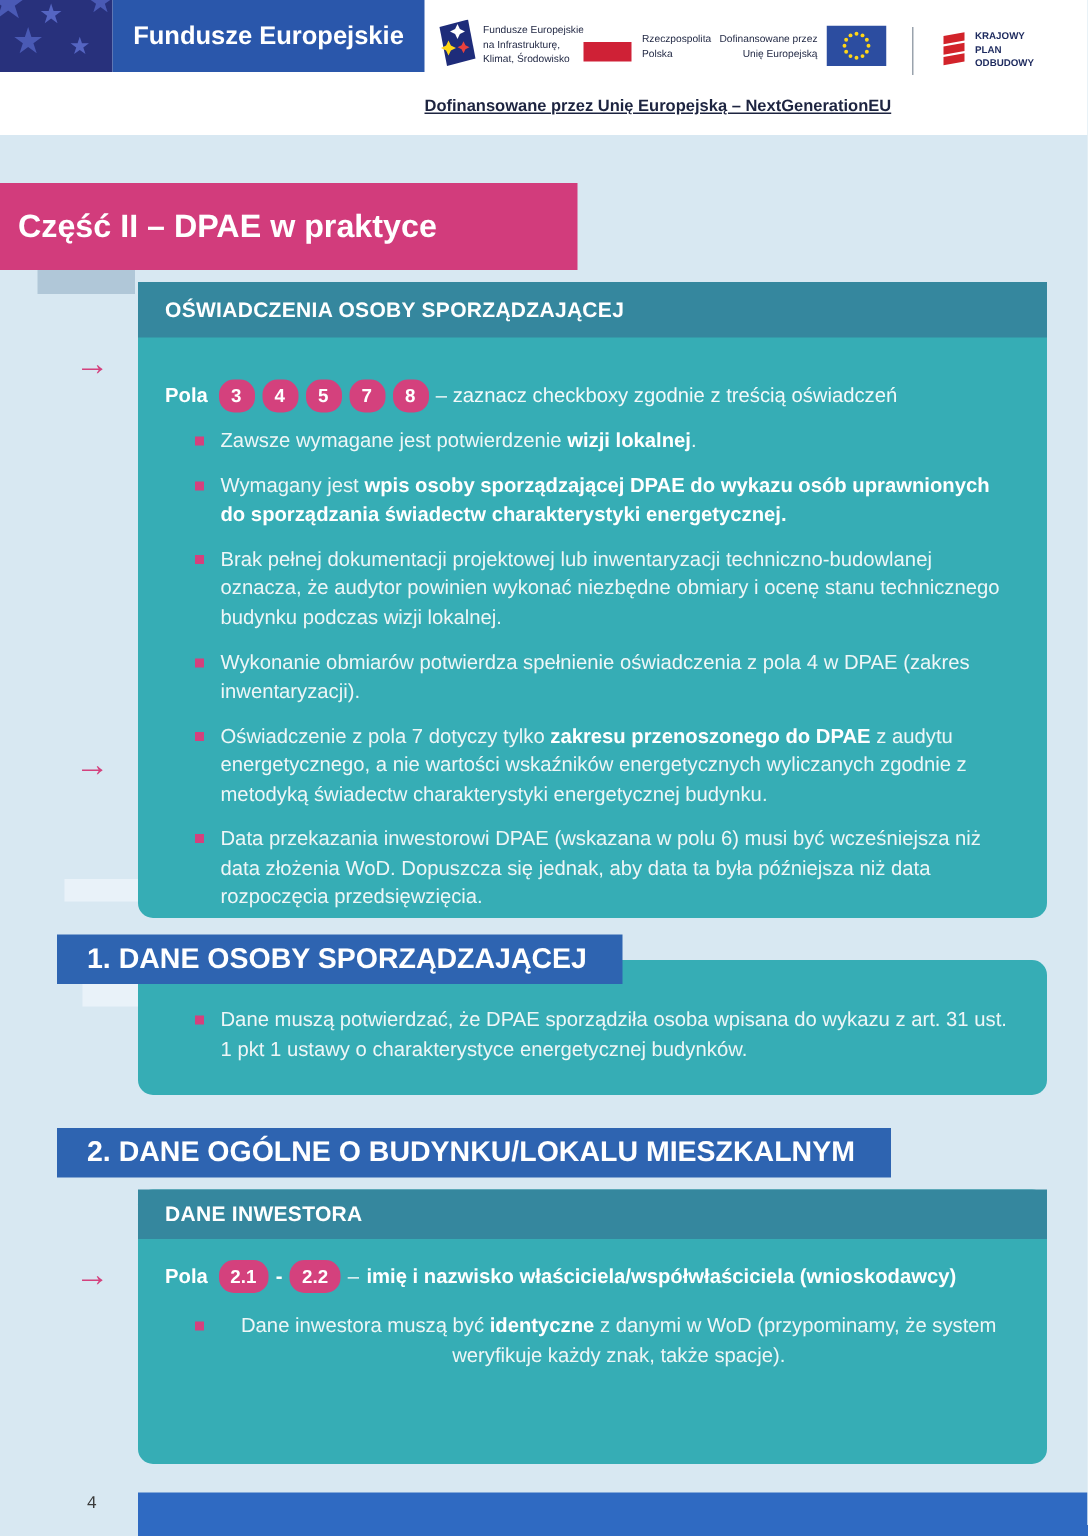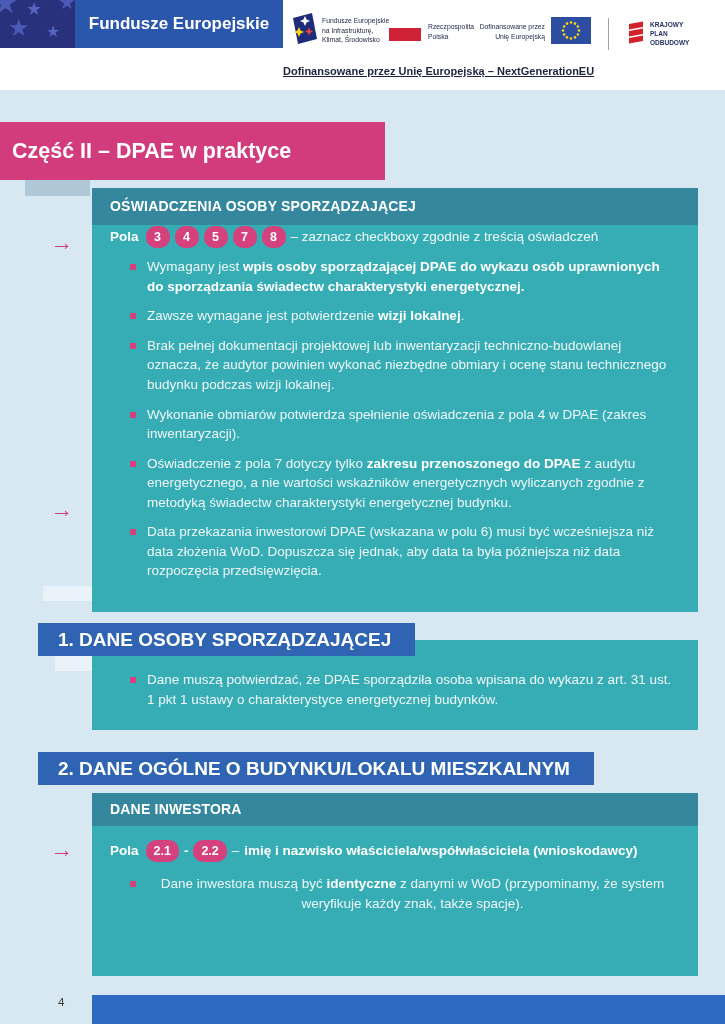--- a/index.html
+++ b/index.html
@@ -26,24 +26,24 @@
               font-size:11px; font-weight:bold; color:#1d2440;text-decoration:underline; }
 
   
   .title-box { position:absolute; left:0; top:122px; width:385px; height:58px; background:#d23c7c;
                color:#ffffff; font-weight:bold; font-size:21.5px; line-height:58px; padding-left:12px; }
   .title-shadow { position:absolute; left:25px; top:180px; width:65px; height:16px; background:#b0c7d8; }
   .lite-block-a { position:absolute; left:43px; top:586px; width:49px; height:15px; background:#e9f2f9; }
   .lite-block-b { position:absolute; left:55px; top:655px; width:37px; height:16px; background:#e9f2f9; }
 
   
-  .panel { position:absolute; left:92px; width:606px; background:#36adb5; }
+  .panel { position:absolute; left:92px; width:606px; background:#36adb5;border-radius:10px; }
   .panel-hd { background:#35879e; color:#ffffff; font-weight:bold; font-size:14px;
               line-height:37px; padding-left:18px; letter-spacing:.2px; }
-  .panel-body { padding:1px 20px 0 18px; color:#eef6f7; font-size:13.5px; line-height:1.45; }
+  .panel-body { padding:28px 20px 0 18px; color:#eef6f7; font-size:13.5px; line-height:1.45; }
 
   .pola-row { display:flex; align-items:center; gap:5px; flex-wrap:wrap; margin-bottom:9px; }
   .pola-label { font-weight:bold; color:#ffffff; margin-right:2px; }
   .pill { display:inline-block; background:#d4417d; color:#ffffff; font-weight:bold; font-size:12.5px;
           border-radius:10px; padding:2px 8px; min-width:24px; text-align:center; }
   .row-after { color:#f2f9fa; }
   .row-after-b { color:#ffffff; font-weight:bold; }
 
   .bullets { margin-left:20px; }
   .bullet { position:relative; padding-left:17px; margin-bottom:10px; }
@@ -157,24 +157,24 @@
         <span class="pill">3</span>
         <span class="pill">4</span>
         <span class="pill">5</span>
         <span class="pill">7</span>
         <span class="pill">8</span>
         <span class="row-after">– zaznacz checkboxy zgodnie z treścią oświadczeń</span>
       </div>
 
       <div class="bullets">
         <div class="bullet">
+          <span>Zawsze wymagane jest potwierdzenie </span><span class="b">wizji lokalnej</span><span>.</span>
+        </div>
+        <div class="bullet">
           <span>Wymagany jest </span><span class="b">wpis osoby sporządzającej DPAE do wykazu osób uprawnionych do sporządzania świadectw charakterystyki energetycznej.</span><span></span>
-        </div>
-        <div class="bullet">
-          <span>Zawsze wymagane jest potwierdzenie </span><span class="b">wizji lokalnej</span><span>.</span>
         </div>
         <div class="bullet">
           <span>Brak pełnej dokumentacji projektowej lub inwentaryzacji techniczno-budowlanej oznacza, że audytor powinien wykonać niezbędne obmiary i ocenę stanu technicznego budynku podczas wizji lokalnej.</span><span class="b"></span><span></span>
         </div>
         <div class="bullet">
           <span>Wykonanie obmiarów potwierdza spełnienie oświadczenia z pola 4 w DPAE (zakres inwentaryzacji).</span><span class="b"></span><span></span>
         </div>
         <div class="bullet">
           <span>Oświadczenie z pola 7 dotyczy tylko </span><span class="b">zakresu przenoszonego do DPAE</span><span> z audytu energetycznego, a nie wartości wskaźników energetycznych wyliczanych zgodnie z metodyką świadectw charakterystyki energetycznej budynku.</span>
         </div>

